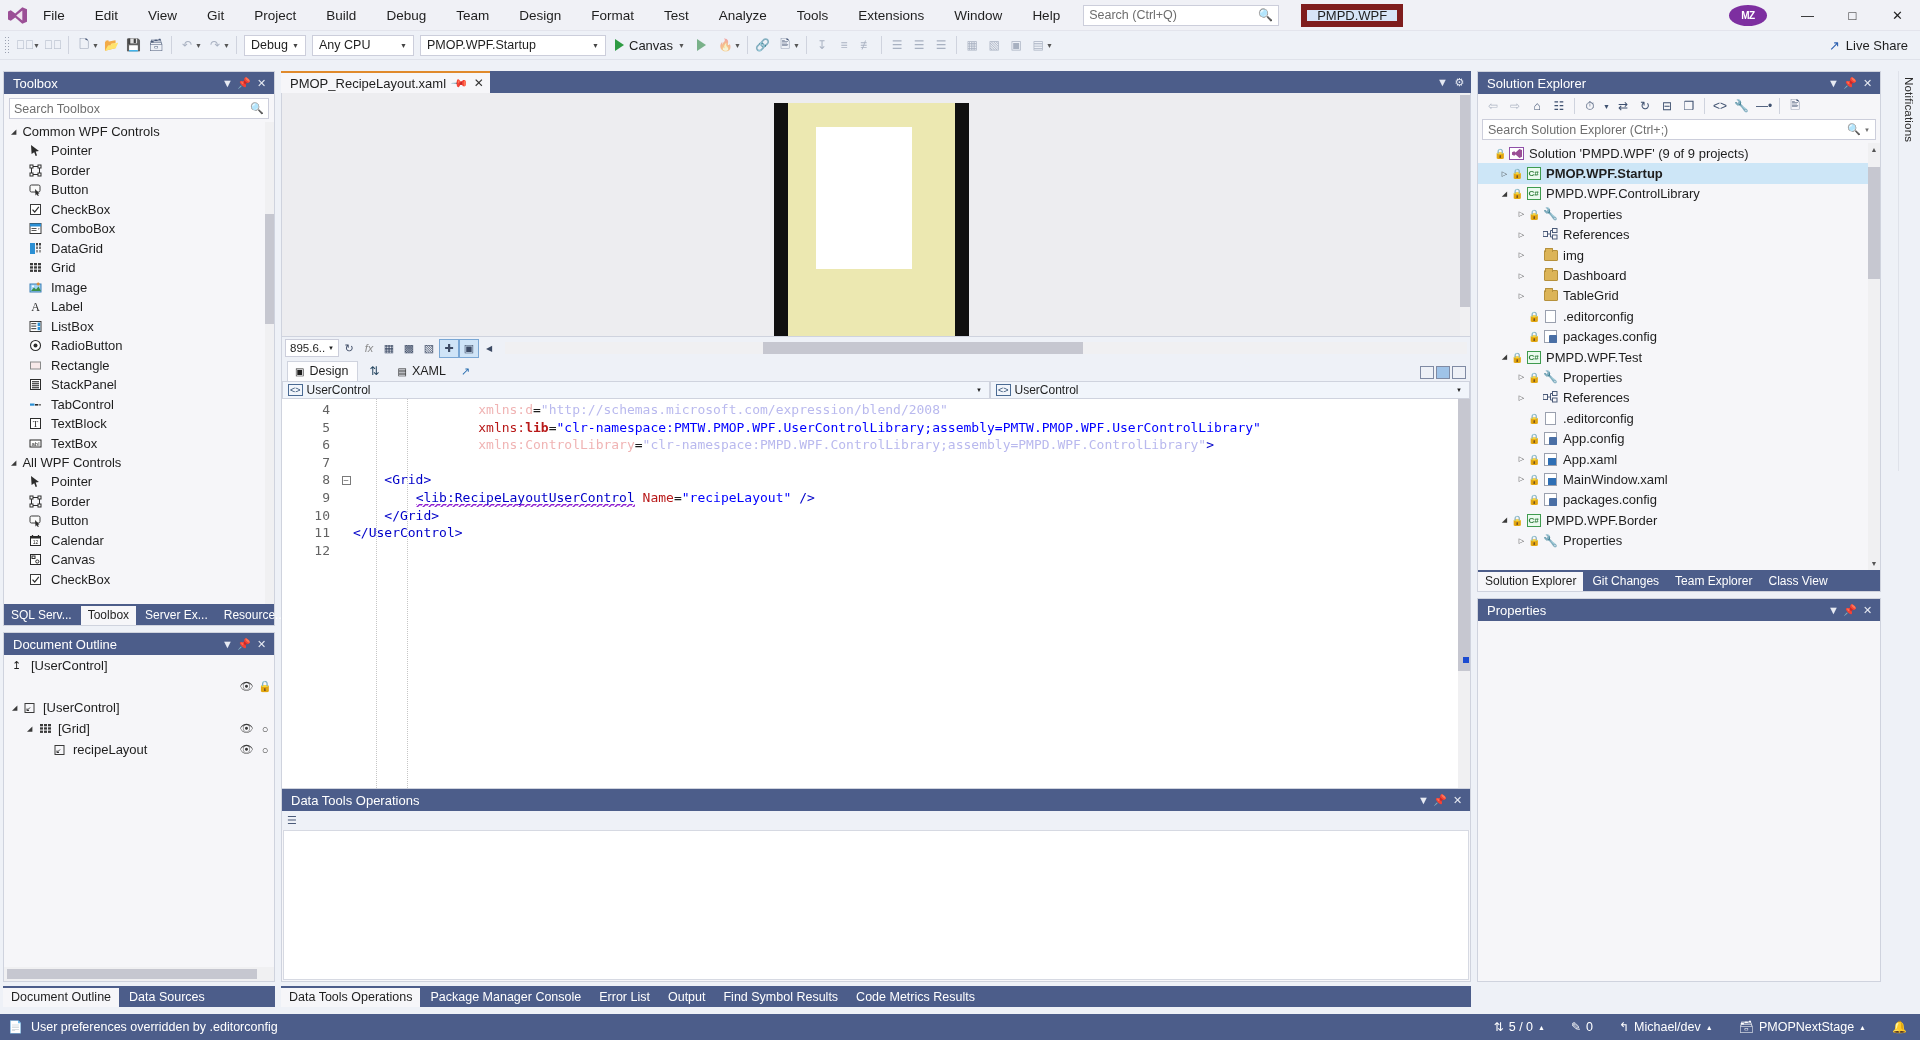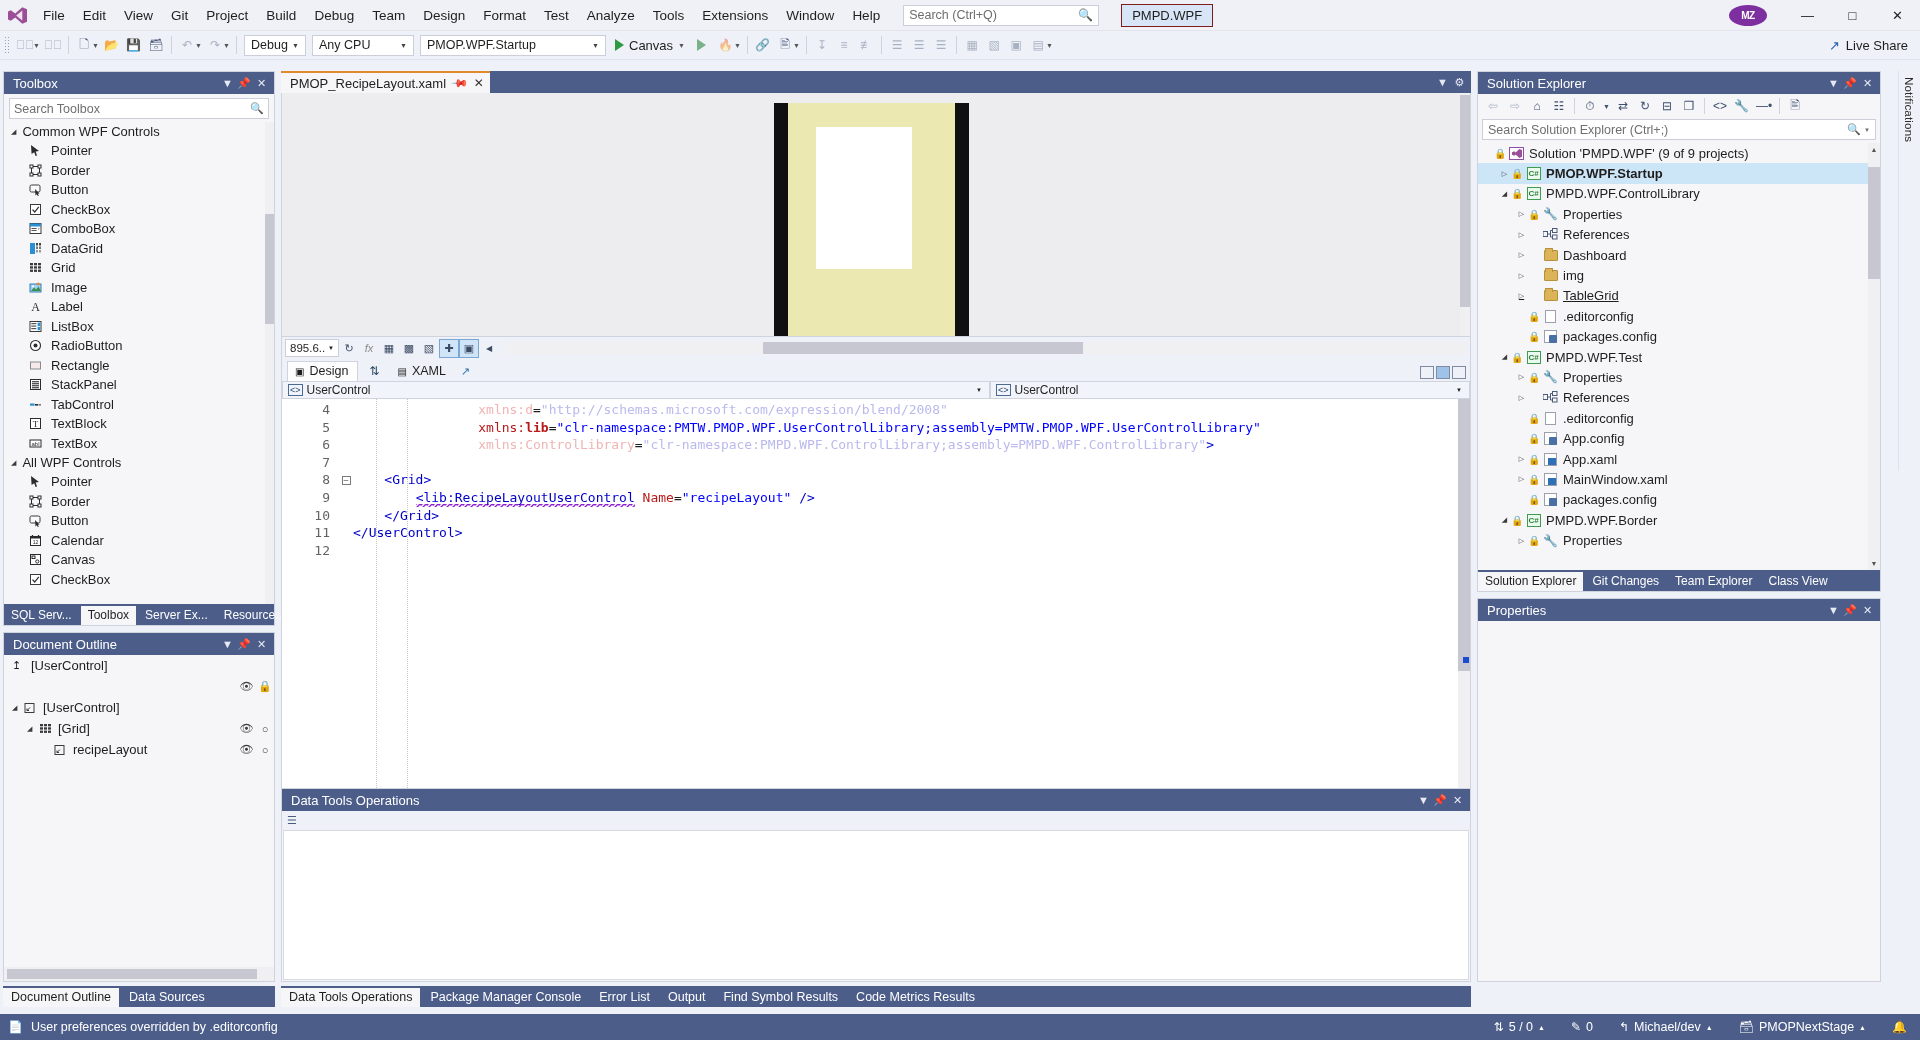--- a/index.html
+++ b/index.html
@@ -14,34 +14,34 @@
   .app { position:relative; width:1920px; height:1040px; background:#eef1f7; }
 
   
   .titlebar {
     position:absolute; top:0; left:0; width:1920px; height:31px;
     background:#f0f1f6; display:flex; align-items:center;
     border-bottom:1px solid #e3e4ec;
   }
   .vs-logo { width:34px; height:31px; display:flex; align-items:center; justify-content:center; }
   .vs-logo svg { display:block; }
-  .menubar { display:flex; align-items:flex-end; height:31px; }
+  .menubar { display:flex; align-items:flex-end; height:31px;gap:12px; }
   .menu-item {
     padding:0 9px; height:31px; line-height:31px; font-size:13.5px; color:#1e1e1e;
     cursor:default; white-space:nowrap;
   }
   .search-box {
     margin-left:14px; width:196px; height:21px; background:#fff;
     border:1px solid #cccedb; display:flex; align-items:center; padding:0 5px;
     font-size:12.5px; color:#6d6d6d; position:relative;
   }
   .search-box .ph { flex:1; }
   .search-box .mag { font-size:12px; color:#5a5a5a; }
   .proj-chip {
-    margin-left:22px; height:23px; background:#d7e5f7; border:1px solid #7f1d1d;
+    margin-left:22px; height:23px; background:#d7e5f7; border:6px solid #7f1d1d;
     padding:0 10px; display:flex; align-items:center; font-size:13px; color:#1e1e1e;
   }
   .titlebar-right {
     position:absolute; right:0; top:0; height:31px; display:flex; align-items:center;
   }
   .avatar-badge {
     width:38px; height:21px; border-radius:50%; background:#7d2fa0; color:#fff;
     font-size:10px; display:flex; align-items:center; justify-content:center;
     margin-right:18px; font-weight:bold; letter-spacing:-0.5px;text-align:center;
   }
@@ -996,31 +996,31 @@
                 </svg></span>
             </span>
             <span class="lb">References</span>
           </div>
           <div class="se-row" style="padding-left: 37px;">
             <span class="ar">▷</span>
             <span class="lk"></span>
             <span class="ic">
               <span class="folder-ico"></span>
             </span>
-            <span class="lb">Dashboard</span>
+            <span class="lb">img</span>
           </div>
           <div class="se-row" style="padding-left: 37px;">
             <span class="ar">▷</span>
             <span class="lk"></span>
             <span class="ic">
               <span class="folder-ico"></span>
             </span>
-            <span class="lb">img</span>
-          </div>
-          <div class="se-row" style="padding-left: 37px; text-decoration: underline;">
+            <span class="lb">Dashboard</span>
+          </div>
+          <div class="se-row" style="padding-left: 37px;">
             <span class="ar">▷</span>
             <span class="lk"></span>
             <span class="ic">
               <span class="folder-ico"></span>
             </span>
             <span class="lb">TableGrid</span>
           </div>
           <div class="se-row" style="padding-left: 37px;">
             <span class="ar"></span>
             <span class="lk">🔒</span>

